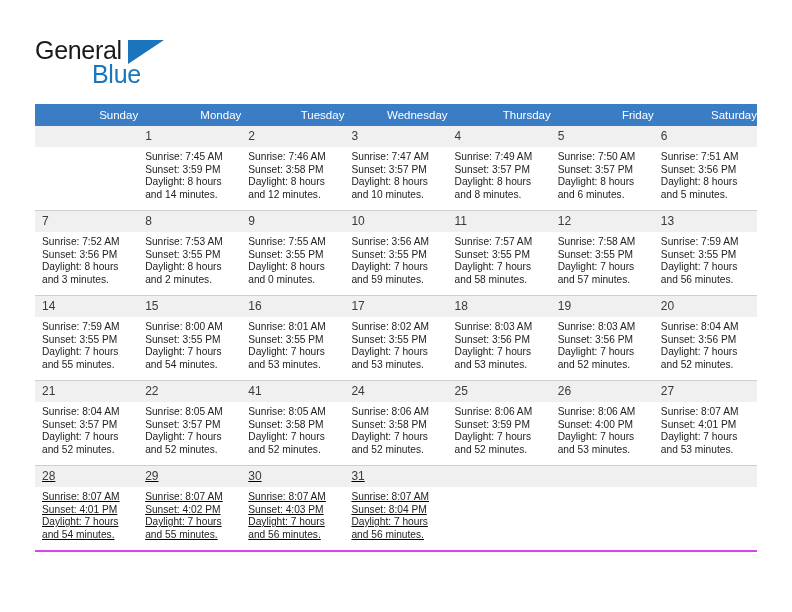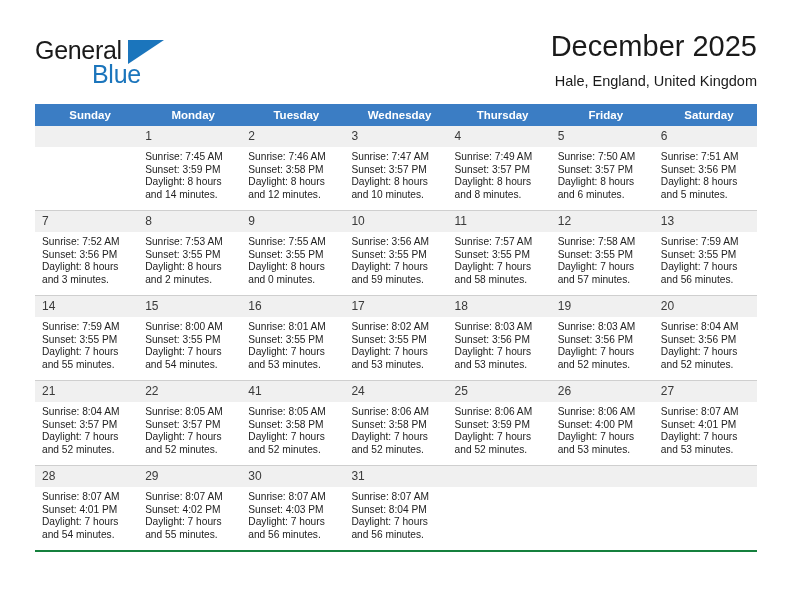--- a/index.html
+++ b/index.html
@@ -91,40 +91,41 @@
     position: absolute;
     left: 35px;
     top: 104px;
     width: 722px;
     border-collapse: collapse;
     table-layout: fixed;
   }
   .calendar th {
     background: #3b7dc4;
     color: #ffffff;
-    font-weight: bold;
+    font-weight: normal;
     font-size: 11.5px;
-    text-align: center;
+    text-align: right;
     padding: 5px 0 5px 7px;
     height: 12px;
     border: none;
   }
   .calendar td {
     width: 103.14px;
     vertical-align: top;
     padding: 0;
     border: none;
     border-top: 1px solid #cfcfcf;
     background: #ffffff;
   }
   .calendar tr.week-row:first-child td {
     border-top: none;
   }
   .calendar tr.week-row.last td {
-    border-bottom: 2px solid #15803d;
+    border-bottom: 2px solid #d946ef;
+    text-decoration: underline;
   }
   .daycell {
     height: 84px;
     position: relative;
   }
   .daynum {
     background: #f0f0f0;
     font-size: 12px;
     color: #3a3a3a;
     padding: 3px 0 4px 7px;
@@ -150,24 +151,20 @@
 <div class="page">
 
   <div class="header">
 
     <div class="brand">
       <span class="brand-general">General</span>
       <span class="brand-triangle"></span>
       <span class="brand-blue">Blue</span>
     </div>
 
-    <div class="title-block">
-      <div class="month-title">December 2025</div>
-      <div class="location-subtitle">Hale, England, United Kingdom</div>
-    </div>
 
   </div>
 
   <table class="calendar">
     <thead>
       <tr id="weekday-row">
           <th>Sunday</th>
           <th>Monday</th>
           <th>Tuesday</th>
           <th>Wednesday</th>

